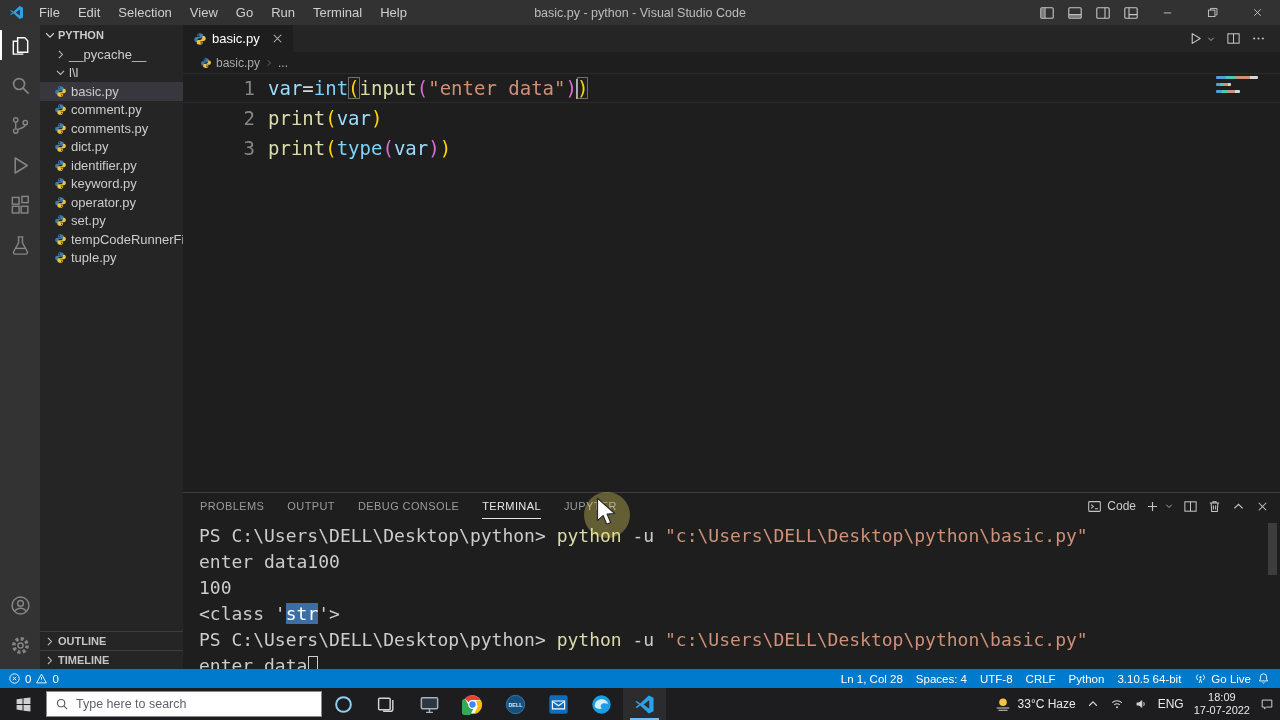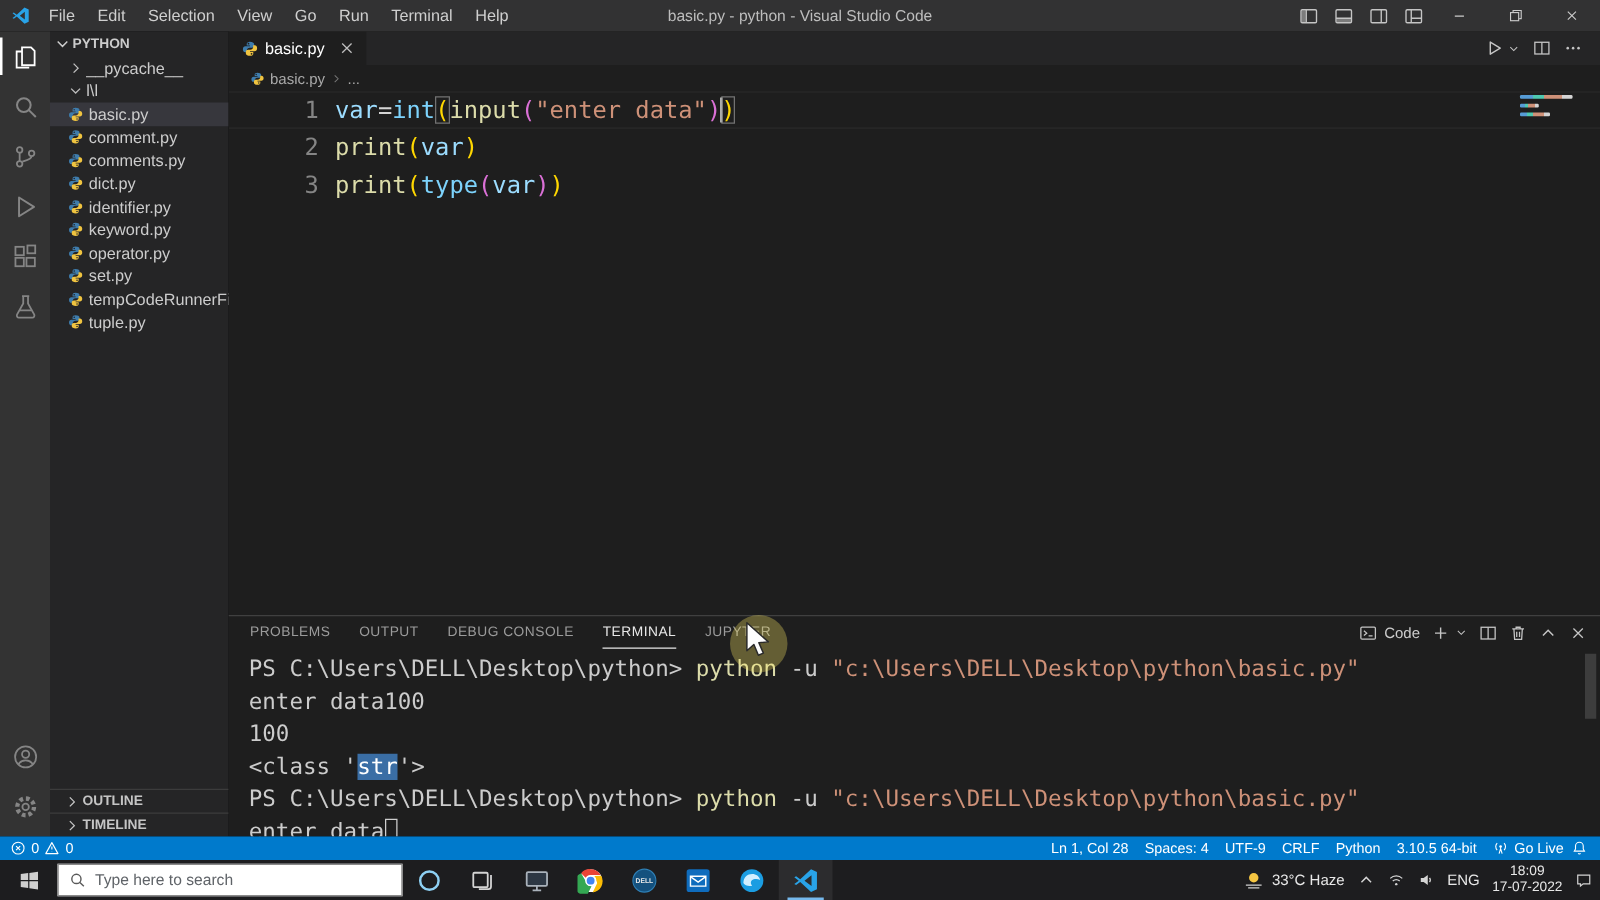--- a/index.html
+++ b/index.html
@@ -34,21 +34,21 @@
 #sidebar-header{height:26px;display:flex;align-items:center;padding:0 10px;font-size:11px;letter-spacing:.5px;color:#b8b8b8}
 #sidebar-header .more{margin-left:auto;width:14px;height:14px;color:#c5c5c5}
 #section-row{height:20px;display:flex;align-items:center;font-weight:bold;font-size:11px;color:#cccccc;padding-left:3px}
 #section-row .icon{width:14px;height:14px;margin-right:1px}
 #file-tree{flex:1;overflow:hidden}
 .tree-row{height:18.5px;display:flex;align-items:center;padding-left:14px;color:#cccccc;font-size:13px;white-space:nowrap;overflow:hidden}
 .tree-row.selected{background:#37373d}
 .tree-row .icon.chev{width:13px;height:13px;margin-right:2px;color:#bdbdbd}
 .tree-row .icon.fileicon{width:13px;height:13px;margin-right:4px}
 #sidebar-bottom{margin-top:auto}
-.bottom-row{height:19px;display:flex;align-items:center;font-size:11px;font-weight:bold;color:#c5c5c5;padding-left:11px;border-top:1px solid #3c3c3c}
+.bottom-row{height:19px;display:flex;align-items:center;font-size:11px;font-weight:bold;color:#c5c5c5;padding-left:3px;border-top:1px solid #3c3c3c}
 .bottom-row .icon{width:13px;height:13px;margin-right:2px}
 
 
 #editor-col{flex:1;display:flex;flex-direction:column;background:#1e1e1e;min-width:0}
 #tabbar{height:27px;background:#252526;display:flex;align-items:stretch}
 #tab-active{display:flex;align-items:center;gap:5px;background:#1e1e1e;padding:0 8px 0 10px;font-size:13px;color:#ffffff}
 #tab-active .icon.fileicon{width:14px;height:14px}
 #tab-active .icon.close{width:15px;height:15px;color:#bdbdbd;margin-left:5px}
 #editor-actions{margin-left:auto;display:flex;align-items:center;gap:10px;padding-right:14px;color:#c5c5c5}
 #editor-actions .icon{width:15px;height:15px}
@@ -559,21 +559,21 @@
     </div>
     <div id="sb-right">
       <div id="sb-right-items">
           <div class="sb-item">
             <span>Ln 1, Col 28</span>
           </div>
           <div class="sb-item">
             <span>Spaces: 4</span>
           </div>
           <div class="sb-item">
-            <span>UTF-9</span>
+            <span>UTF-8</span>
           </div>
           <div class="sb-item">
             <span>CRLF</span>
           </div>
           <div class="sb-item">
             <span>Python</span>
           </div>
           <div class="sb-item">
             <span>3.10.5 64-bit</span>
           </div>

